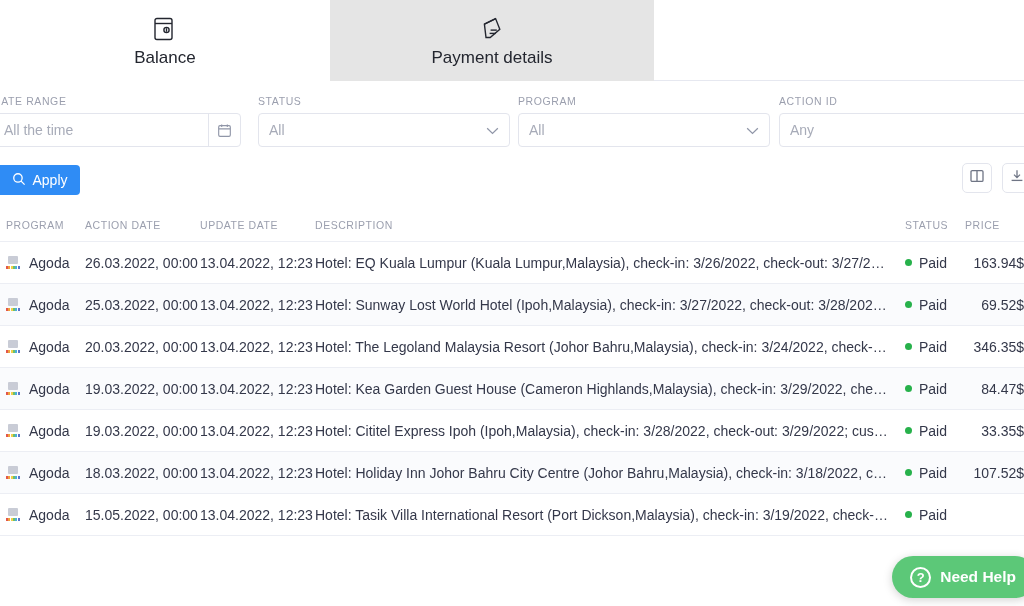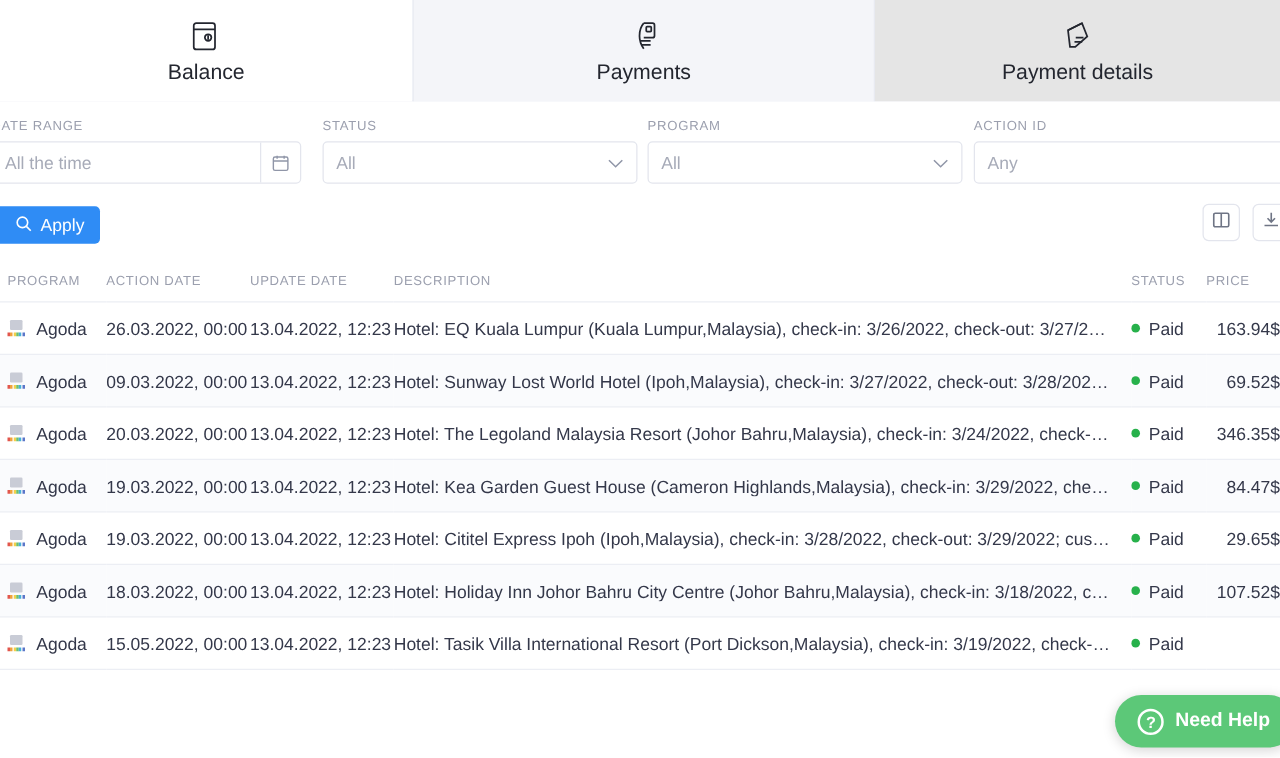--- a/index.html
+++ b/index.html
@@ -104,32 +104,20 @@
         <svg width="26" height="28" viewBox="0 0 26 28" fill="none" stroke="#23262f" stroke-width="1.4">
           <path d="M5 3.5h13a2 2 0 0 1 2 2v17a2 2 0 0 1-2 2H5a2 2 0 0 1-2-2v-17a2 2 0 0 1 2-2z"></path>
           <path d="M3 8.5h17"></path>
           <circle cx="14.5" cy="15" r="2.6"></circle>
           <path d="M14.5 13.2v3.6"></path>
         </svg>
       </span>
       <span class="tab-label">Balance</span>
     </div>
 
-    <div class="tab tab-payments">
-      <span class="tab-icon">
-        <svg width="26" height="28" viewBox="0 0 26 28" fill="none" stroke="#23262f" stroke-width="1.4">
-          <path d="M13 3.5h7a1.6 1.6 0 0 1 1.6 1.6v8.4a1.6 1.6 0 0 1-1.6 1.6h-7"></path>
-          <rect x="15" y="6.3" width="4" height="4" rx="0.7"></rect>
-          <path d="M13 3.5c-2.3 2.6-3.4 6-3.4 10.2 0 3.8 1.1 7 3.4 10.3"></path>
-          <path d="M10.2 17.6h8.3"></path>
-          <path d="M11.2 20.8h7.3"></path>
-        </svg>
-      </span>
-      <span class="tab-label">Payments</span>
-    </div>
 
     <div class="tab tab-details">
       <span class="tab-icon">
         <svg width="28" height="28" viewBox="0 0 28 28" fill="none" stroke="#23262f" stroke-width="1.4">
           <path d="M8 22.5 6.4 9.2 17.6 3.6l4.2 10.6-9.6 8.3z"></path>
           <path d="M6.4 9.2 17.6 3.6"></path>
           <path d="M12.6 15.1h6.2"></path>
           <path d="M11.6 18.4h6.2"></path>
         </svg>
       </span>
@@ -265,21 +253,21 @@
                 <span class="bar" style="left:0px;background:#e2574c"></span>
                 <span class="bar" style="left:2.3px;background:#f0a13c"></span>
                 <span class="bar" style="left:4.6px;background:#f2d04b"></span>
                 <span class="bar" style="left:6.8999999999999995px;background:#6fc06a"></span>
                 <span class="bar" style="left:9.2px;background:#4ab0d9"></span>
                 <span class="bar" style="left:11.5px;background:#5b76c9"></span>
               </span>
               <span>Agoda</span>
             </span>
           </td>
-          <td class="c-adate">09.03.2022, 00:00</td>
+          <td class="c-adate">25.03.2022, 00:00</td>
           <td class="c-udate">13.04.2022, 12:23</td>
           <td class="c-desc">
             <span class="desc-txt">Hotel: Sunway Lost World Hotel (Ipoh,Malaysia), check-in: 3/27/2022, check-out: 3/28/2022; customer fr…</span>
           </td>
           <td class="c-stat">
             <span class="stat-cell">
               <span class="dot"></span>
               <span>Paid</span>
             </span>
           </td>
@@ -367,21 +355,21 @@
           <td class="c-desc">
             <span class="desc-txt">Hotel: Cititel Express Ipoh (Ipoh,Malaysia), check-in: 3/28/2022, check-out: 3/29/2022; customer from Si…</span>
           </td>
           <td class="c-stat">
             <span class="stat-cell">
               <span class="dot"></span>
               <span>Paid</span>
             </span>
           </td>
           <td class="c-price">
-            <span class="price-cell">29.65$</span>
+            <span class="price-cell">33.35$</span>
           </td>
         </tr>
         <tr class="zebra">
           <td class="c-prog">
             <span class="prog-cell">
               <span class="agoda-logo">
                 <span class="sq"></span>
                 <span class="bar" style="left:0px;background:#e2574c"></span>
                 <span class="bar" style="left:2.3px;background:#f0a13c"></span>
                 <span class="bar" style="left:4.6px;background:#f2d04b"></span>

